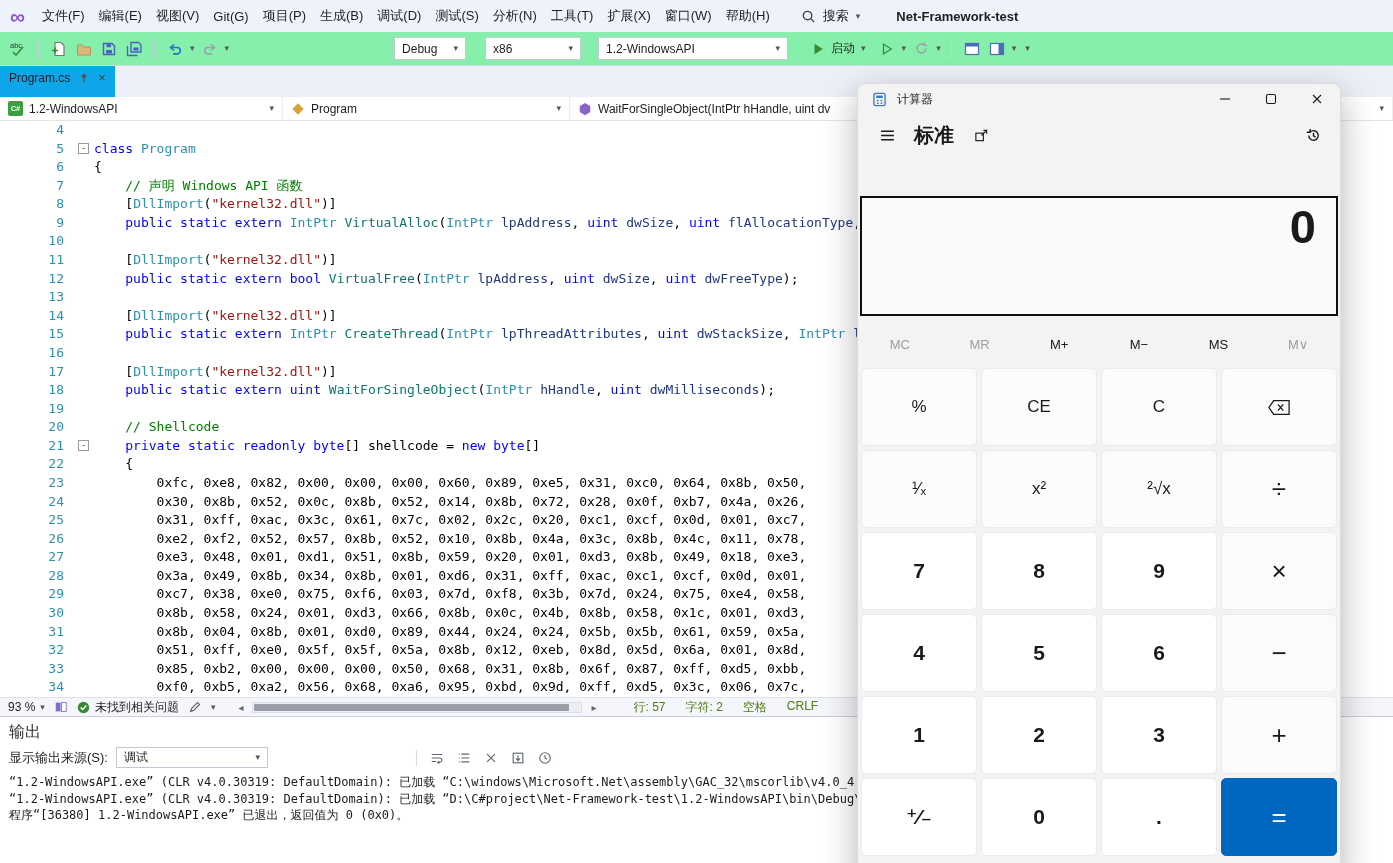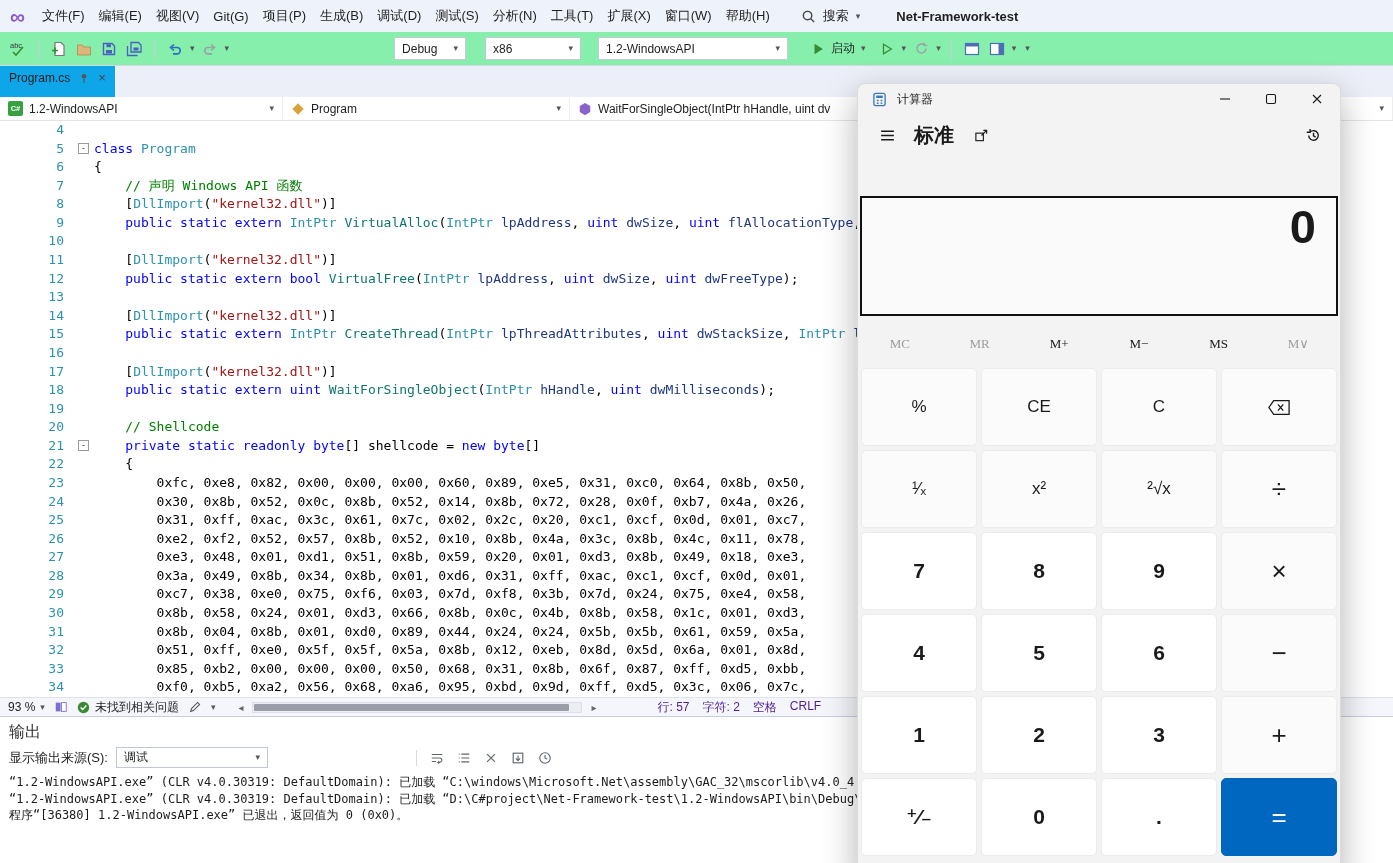--- a/index.html
+++ b/index.html
@@ -44,21 +44,21 @@
   .foldbox{position:absolute;left:2px;top:3px;width:11px;height:11px;border:1px solid #9a9a9a;background:#fff;color:#333;font-size:9px;line-height:9px;text-align:center;font-family:"Liberation Sans",sans-serif}
   .code{white-space:pre}
   .c-kw{color:#0000ff}.c-type{color:#2b91af}.c-method{color:#0f766e}.c-param{color:#1f377f}.c-str{color:#a31515}.c-com{color:#008000}.c-pln{color:#000}
 
   .edbar{position:absolute;left:0;top:697px;width:100%;height:19px;background:#f4f6fb;border-top:1px solid #dfe2ec;display:flex;align-items:center;font-size:12px;padding:0 8px;gap:9px;z-index:1}
   .zoom{display:flex;align-items:center;gap:5px;white-space:nowrap}
   .issue{display:flex;align-items:center;gap:5px;white-space:nowrap}
   .hsb{width:330px;height:11px;background:#eceef3;border:1px solid #dcdfe8;margin-left:18px;position:relative}
   .hsb-thumb{position:absolute;left:1px;top:1px;height:7px;width:96%;background:#9a9da8;border-radius:1px}
   .arrow{color:#666;font-size:10px}
-  .stats{display:flex;gap:13px;margin-left:52px;white-space:nowrap;color:#4c1d95}
+  .stats{display:flex;gap:20px;margin-left:28px;white-space:nowrap;color:#4d7c0f}
 
   
   .output{position:absolute;left:0;top:716px;width:100%;height:147px;background:#fff;border-top:1px solid #c9cede;z-index:1}
   .out-title{font-size:16px;padding:5px 9px 2px;color:#333}
   .out-row{display:flex;align-items:center;gap:8px;padding:1px 9px;height:25px}
   .out-dd{width:152px;height:21px;border:1px solid #c2c7d6;display:flex;justify-content:space-between;align-items:center;padding:0 7px;font-size:12px;background:#fff}
   .out-icons{display:flex;gap:13px;margin-left:140px;align-items:center}
   .out-sep{width:1px;height:16px;background:#d8dbe6}
   .out-text{font-family:"DejaVu Sans Mono","Liberation Mono",monospace;font-size:12px;line-height:16.5px;padding:4px 9px;white-space:pre;color:#1b1b1b}
 
@@ -73,21 +73,21 @@
   .calc-title{height:30px;display:flex;align-items:center;padding-left:14px;gap:10px;font-size:12px}
   .calc-winbtns{margin-left:auto;display:flex;height:30px}
   .calc-winbtn{width:46px;display:flex;align-items:center;justify-content:center}
   .calc-nav{position:absolute;left:0;top:30px;right:0;height:42px;display:flex;align-items:center;padding:0 14px 0 16px;gap:14px}
   .calc-mode{font-size:20px;font-weight:700;color:#1a1a1a}
   .icon-btn{display:flex;align-items:center;justify-content:center;width:26px;height:26px}
   .hist{margin-left:auto}
   .calc-display{position:absolute;left:2px;right:2px;top:112px;height:120px;background:#fafafa;border:2px solid #111;display:flex;justify-content:flex-end;align-items:flex-start;padding:2px 20px}
   .calc-value{font-size:47px;font-weight:600;color:#1a1a1a;line-height:1.15}
   .calc-mem{position:absolute;left:2px;right:2px;top:240px;height:40px;display:flex}
-  .mem-btn{flex:1;display:flex;align-items:center;justify-content:center;font-size:13px;color:#1a1a1a;background:none;border:none;font-family:Liberation Serif, serif}
+  .mem-btn{flex:1;display:flex;align-items:center;justify-content:center;font-size:13px;color:#1a1a1a;background:none;border:none;font-family:Liberation Sans, sans-serif}
   .mem-btn.disabled{color:#9d9d9d}
   .calc-pad{position:absolute;left:3px;right:3px;top:284px;display:grid;grid-template-columns:repeat(4,1fr);grid-template-rows:repeat(6,78px);gap:4px}
   .key{border:1px solid #ebebeb;border-radius:5px;background:#fbfbfb;display:flex;align-items:center;justify-content:center;color:#1a1a1a;font-family:inherit;font-size:17px}
   .key.num{background:#ffffff;font-size:21px;font-weight:600}
   .key.op{font-size:26px;font-weight:300}
   .key.equals{background:#0067c0;border-color:#0067c0;color:#fff;font-size:26px;font-weight:300}
 </style>
 </head>
 <body>
 

